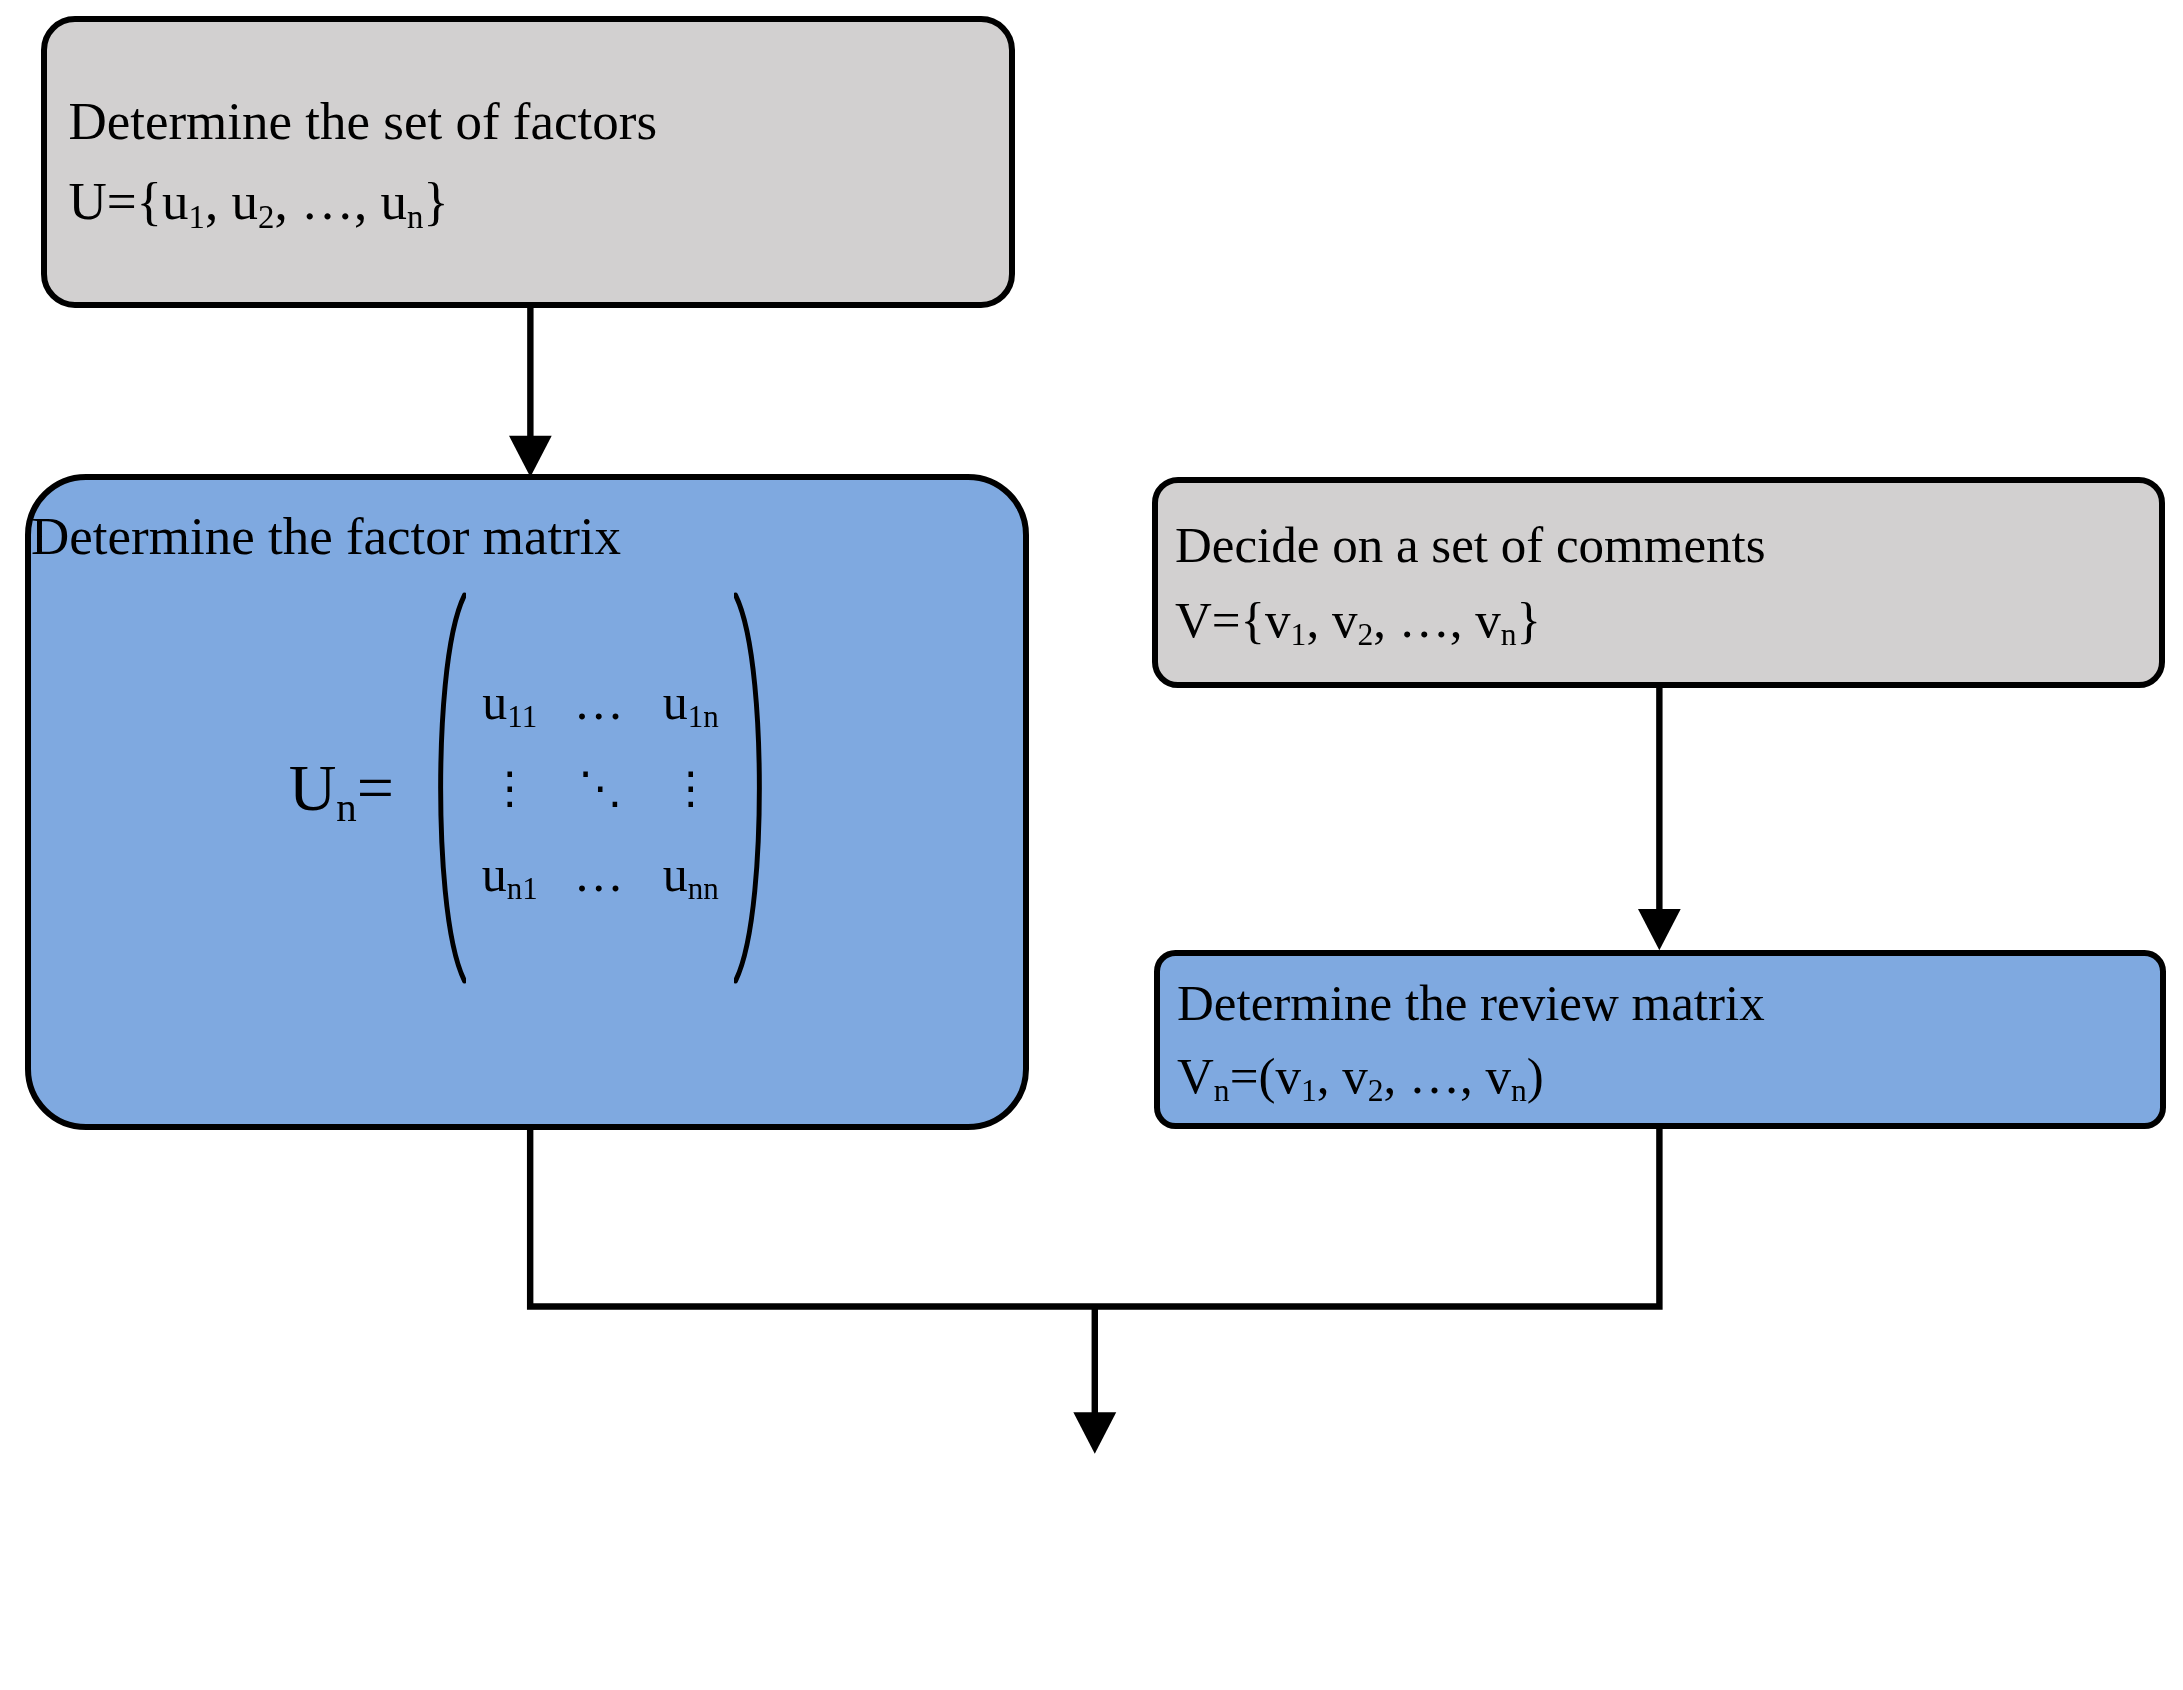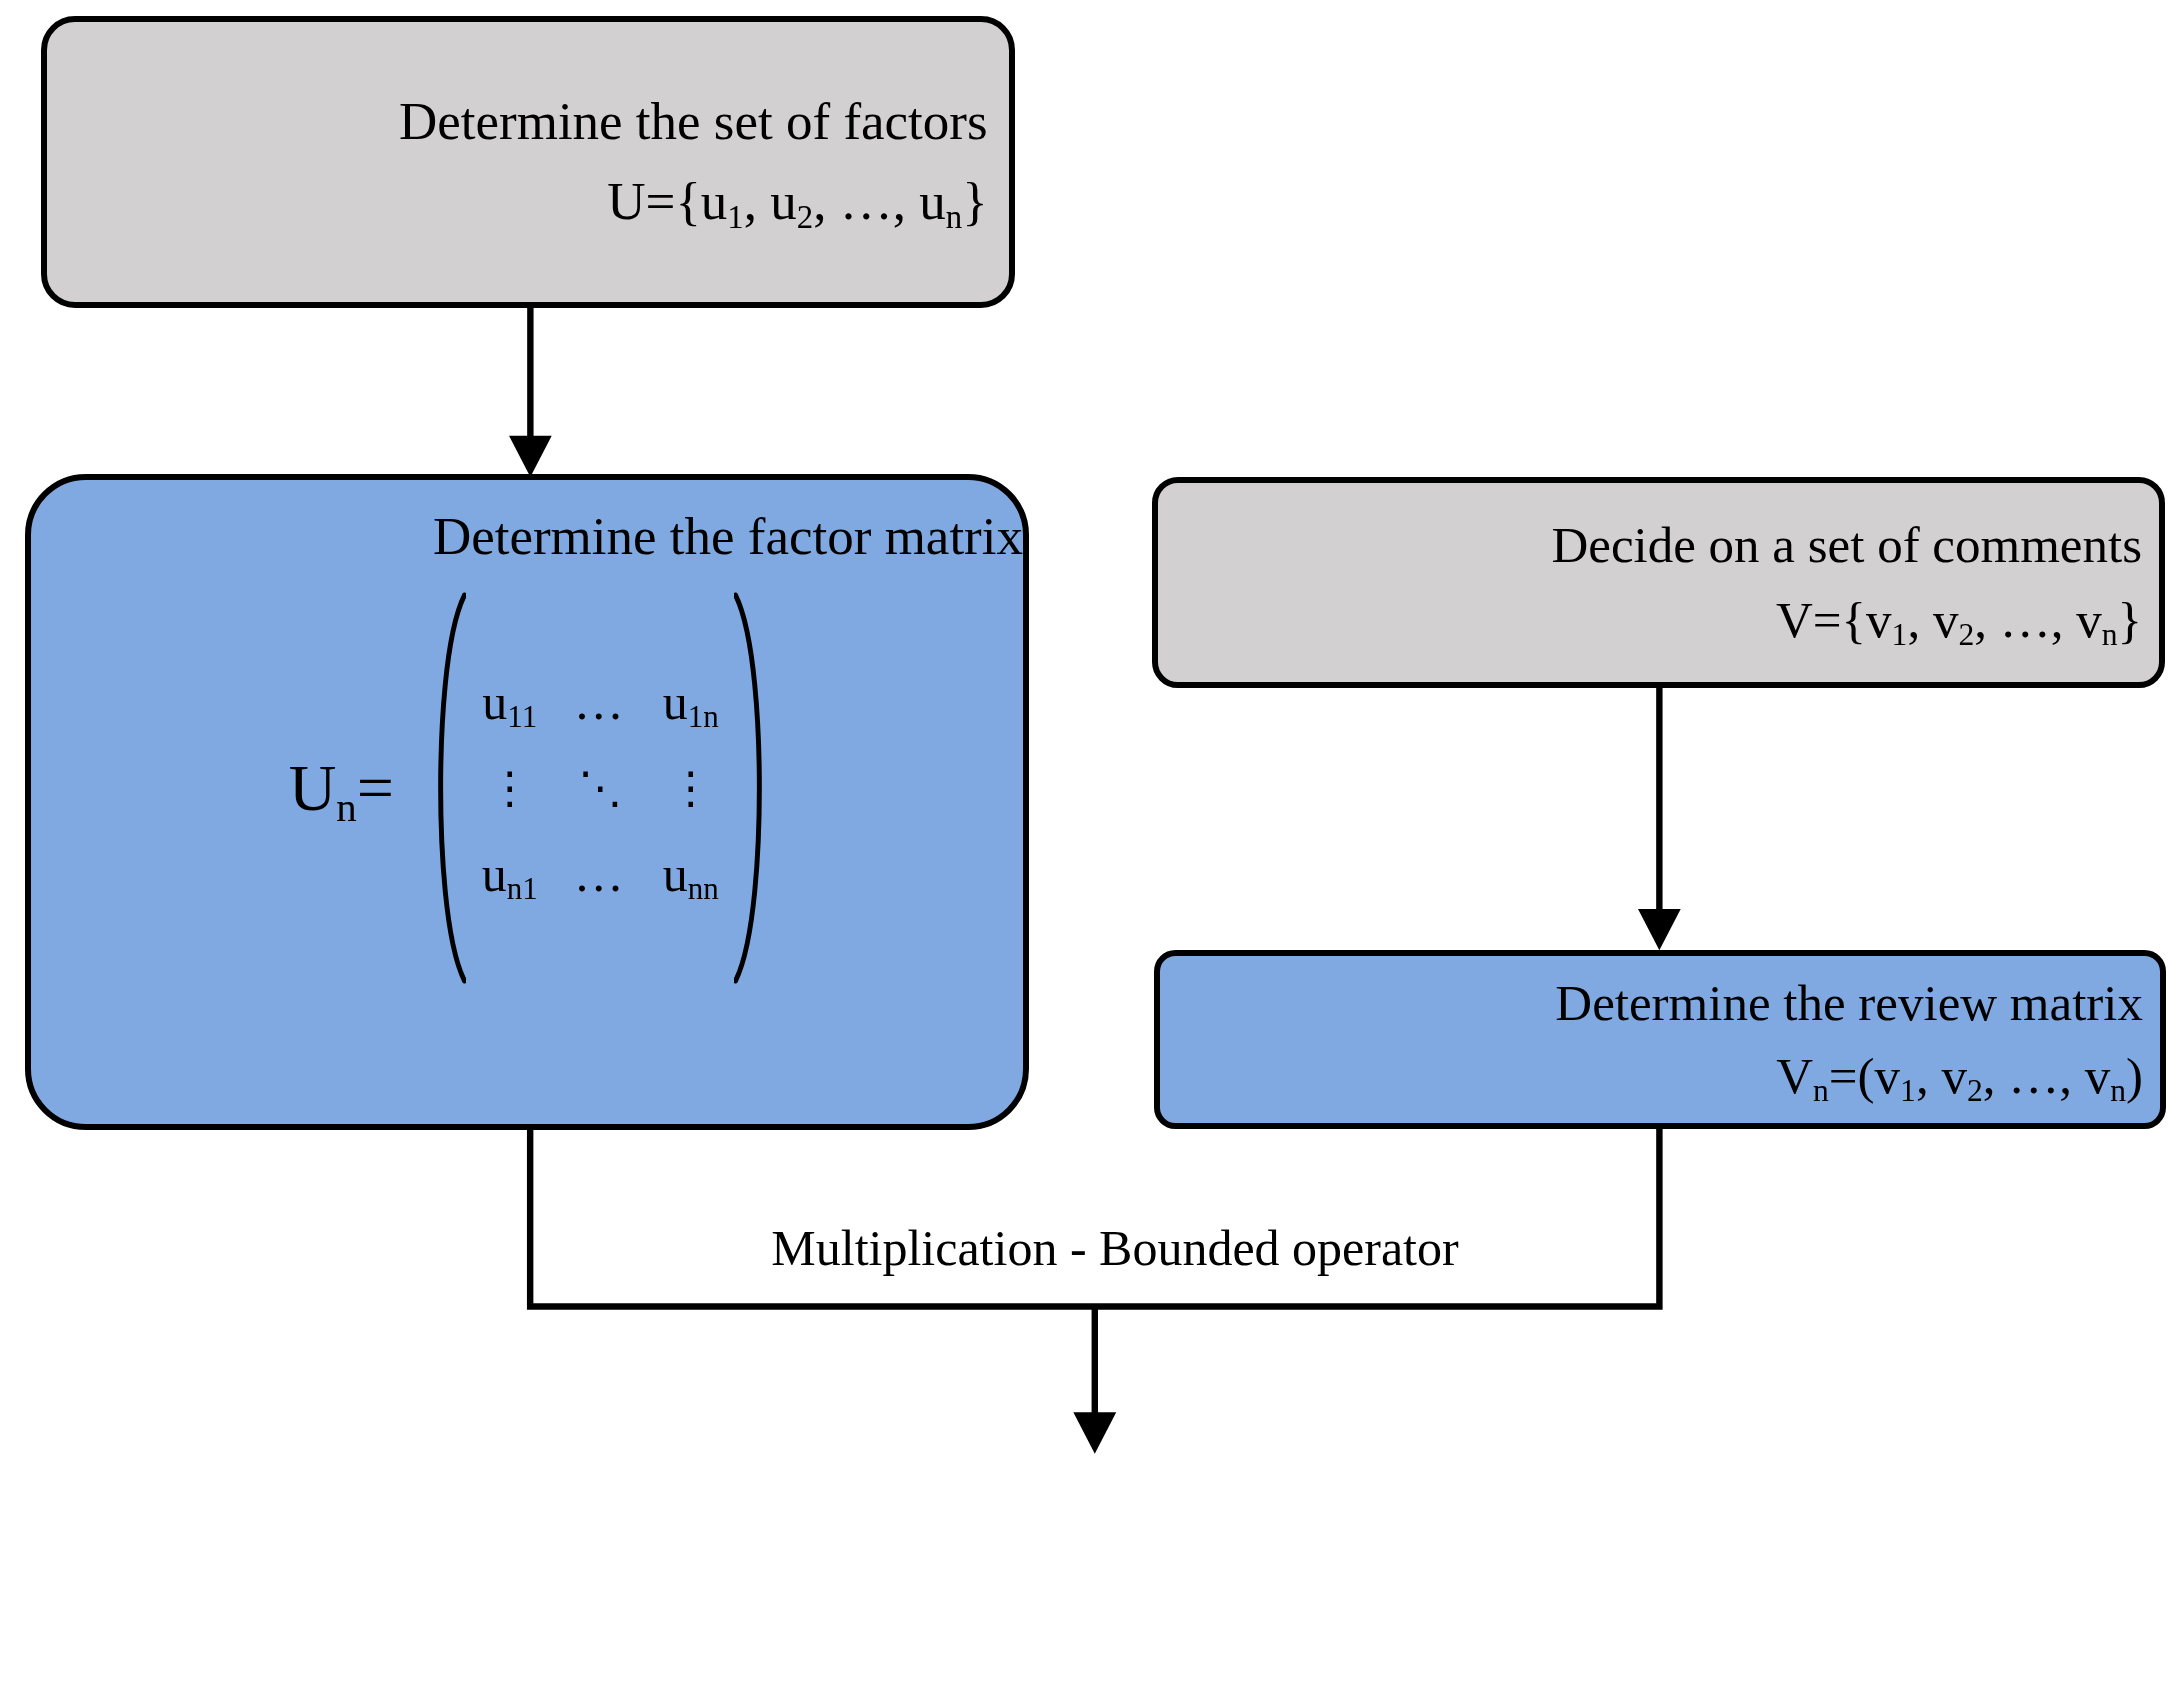--- a/index.html
+++ b/index.html
@@ -19,21 +19,21 @@
     overflow: hidden;
   }
 
   
   .node {
     position: absolute;
     box-sizing: border-box;
     border: 6.4px solid #000000;
     display: flex;
     flex-direction: column;
-    align-items: flex-end;
+    align-items: flex-start;
     justify-content: center;
     text-align: center;
     color: #000000;
     line-height: 1.30;
   }
   .node.gray  { background: #d2d0d0; }
   .node.blue  { background: #7fa9e0; }
 
   .node-line {
     display: block;
@@ -172,21 +172,20 @@
     <line x1="82" y1="4" x2="82" y2="322"></line>
     <polygon points="82,376 52,318 112,318"></polygon>
   </svg>
 
   <svg class="connector" style="left:493px; top:1122px; width:1215px; height:336px;" viewBox="0 0 1700 470">
     <polyline points="52,8 52,258 1632,258 1632,8"></polyline>
     <line x1="842" y1="258" x2="842" y2="418"></line>
     <polygon points="842,464 812,406 872,406"></polygon>
   </svg>
 
-  <div id="edge-label-multiplication">Multiplication - Bounded operator</div>
 
   <div class="node gray" id="box-factors">
     <span class="node-line">Determine the set of factors</span>
     <span class="node-line"><span>U={u</span><sub>1</sub><span>,  u</span><sub>2</sub><span>,  …,  u</span><sub>n</sub><span>}</span></span>
   </div>
 
   <div class="node blue" id="box-factor-matrix">
     <span class="node-line fm-title">Determine the factor matrix</span>
 
     <div class="matrix-wrap">

